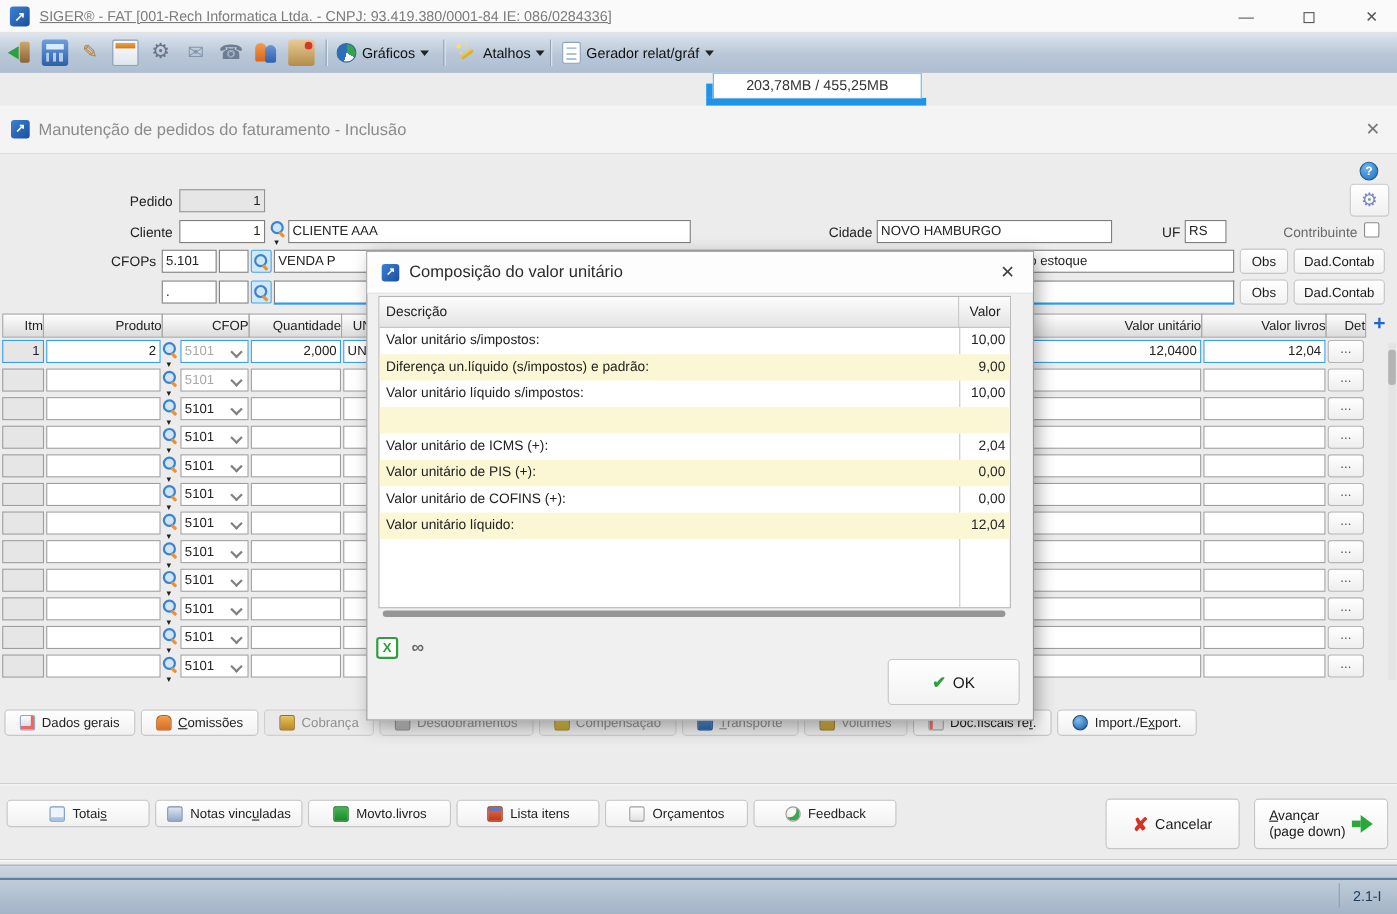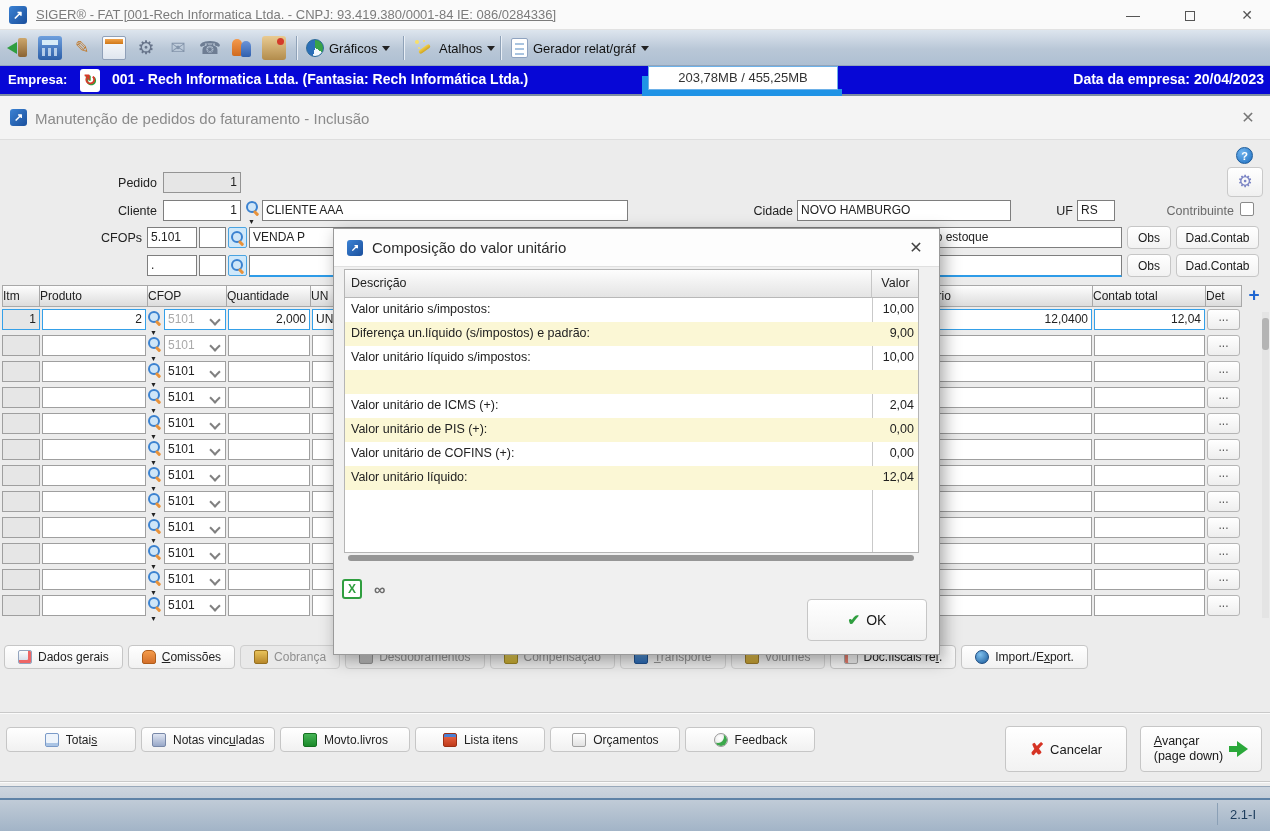--- a/index.html
+++ b/index.html
@@ -86,21 +86,21 @@
   .mag-btn { position:absolute; width:19px; height:21px; background:#cfe8fa; border:1px solid #4aa3e0; border-radius:2px; }
   .mag-btn .mini-mag { left:2px; top:3px; }
   .checkbox { position:absolute; width:14px; height:14px; background:#fff; border:1px solid #8a8a8a; border-radius:2px; }
   .btn { position:absolute; background:linear-gradient(#ffffff,#f2f2f2); border:1px solid #c6c6c6; border-radius:4px;
          font-size:12px; color:#1a1a1a; display:flex; align-items:center; justify-content:center; gap:6px; white-space:nowrap; }
   .desc-frag2 { position:absolute; left:679px; top:0; }
   .focus-bottom { border-bottom:2px solid #2e9ce8; }
 
   
   .hdr-cell { position:absolute; top:285px; height:22px; background:linear-gradient(#fdfdfd,#dcdcdc); border:1px solid #a8a8a8;
-              text-align:left; line-height:20px; font-size:12px; color:#222; }
+              text-align:right; line-height:20px; font-size:12px; color:#222; }
   .add-btn { position:absolute; left:1245px; top:287px; width:18px; height:18px; color:#1f66d1; font-size:19px; font-weight:bold; line-height:16px; text-align:center; }
   .tbody { position:absolute; left:0; top:307px; width:1270px; }
   .trow { position:relative; height:26px; }
   .cell { position:absolute; top:2px; height:21px; border:1px solid #9f9f9f; background:#fff; font-size:12px; line-height:19px; padding:0 3px; overflow:hidden; }
   .c-itm { left:2px;   width:38px; background:#e6e6e6; text-align:right; }
   .c-prod{ left:42px;  width:104px; text-align:right; }
   .c-cfop{ left:164px; width:62px; }
   .c-cfop::after { content:""; position:absolute; right:6px; top:6px; width:6px; height:6px; border-right:2px solid #808080; border-bottom:2px solid #808080; transform:rotate(45deg); }
   .c-qtd { left:228px; width:82px; text-align:right; }
   .c-un  { left:312px; width:26px; }
@@ -226,26 +226,20 @@
     <div class="tbgroup" style="left:511px">
       <span class="ic-page"></span>
       <span>Gerador relat/gráf</span>
       <span class="caret"></span>
     </div>
     <div class="mem">203,78MB / 455,25MB</div>
     <div class="memsub"></div>
     <div class="memnotch"></div>
   </div>
 
-  <div class="empresa">
-    <span class="empresa-label">Empresa:</span>
-    <span class="empresa-icon">↻</span>
-    <span class="empresa-value">001 - Rech Informatica Ltda. (Fantasia: Rech Informática Ltda.)</span>
-    <span class="empresa-date">Data da empresa: 20/04/2023</span>
-  </div>
 
   <div class="doc-title">
     <span class="app-logo">↗</span>
     <span class="doc-title-text">Manutenção de pedidos do faturamento - Inclusão</span>
     <span class="doc-close">✕</span>
   </div>
 
   <span class="help-badge">?</span>
   <div class="gear-btn">⚙</div>
 
@@ -287,21 +281,21 @@
   <div class="btn" style="left:1127px;top:254px;width:44px;height:23px">Obs</div>
   <div class="btn" style="left:1176px;top:254px;width:83px;height:23px">Dad.Contab</div>
 
   <div class="hdr-cell" style="left:2px;width:38px">Itm</div>
   <div class="hdr-cell" style="left:39px;width:109px">Produto</div>
   <div class="hdr-cell" style="left:147px;width:80px">CFOP</div>
   <div class="hdr-cell" style="left:226px;width:85px">Quantidade</div>
   <div class="hdr-cell" style="left:310px;width:29px">UN</div>
   <div class="hdr-cell" style="left:338px;width:543px"></div>
   <div class="hdr-cell" style="left:880px;width:213px">Valor unitário</div>
-  <div class="hdr-cell" style="left:1092px;width:114px">Contab total</div>
+  <div class="hdr-cell" style="left:1092px;width:114px">Valor livros</div>
   <div class="hdr-cell" style="left:1205px;width:37px">Det</div>
   <div class="add-btn">+</div>
 
   <div class="tbody">
 
       <div class="trow sel dim">
         <div class="cell c-itm">1</div>
         <div class="cell c-prod">2</div>
         <span class="mini-mag"></span>
         <span class="tiny-caret">▼</span>

